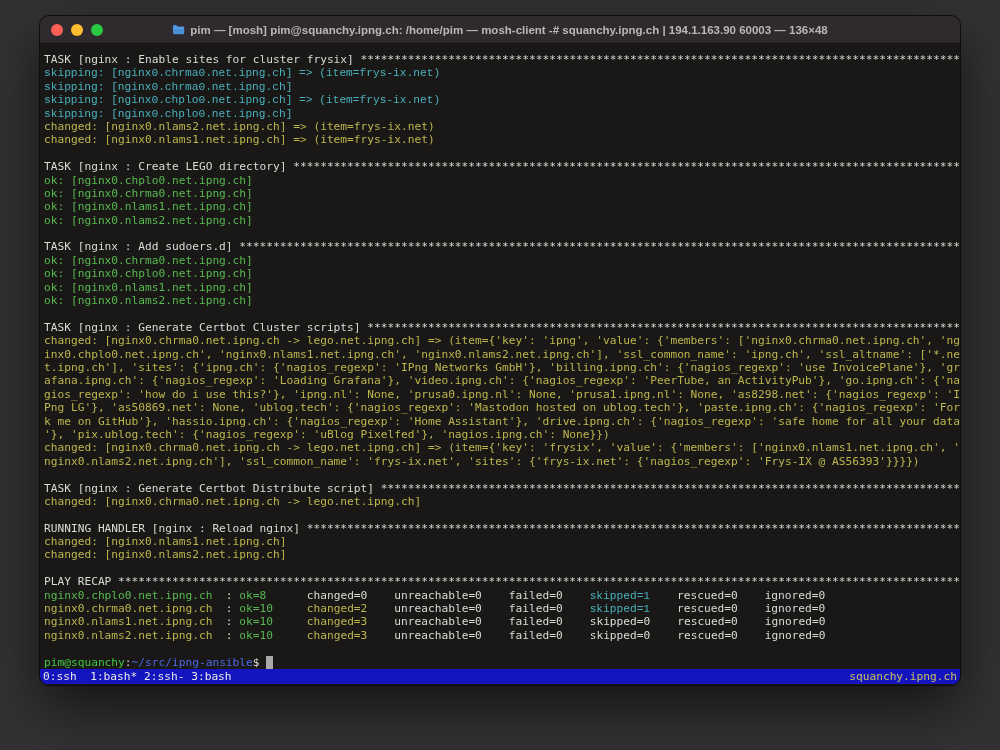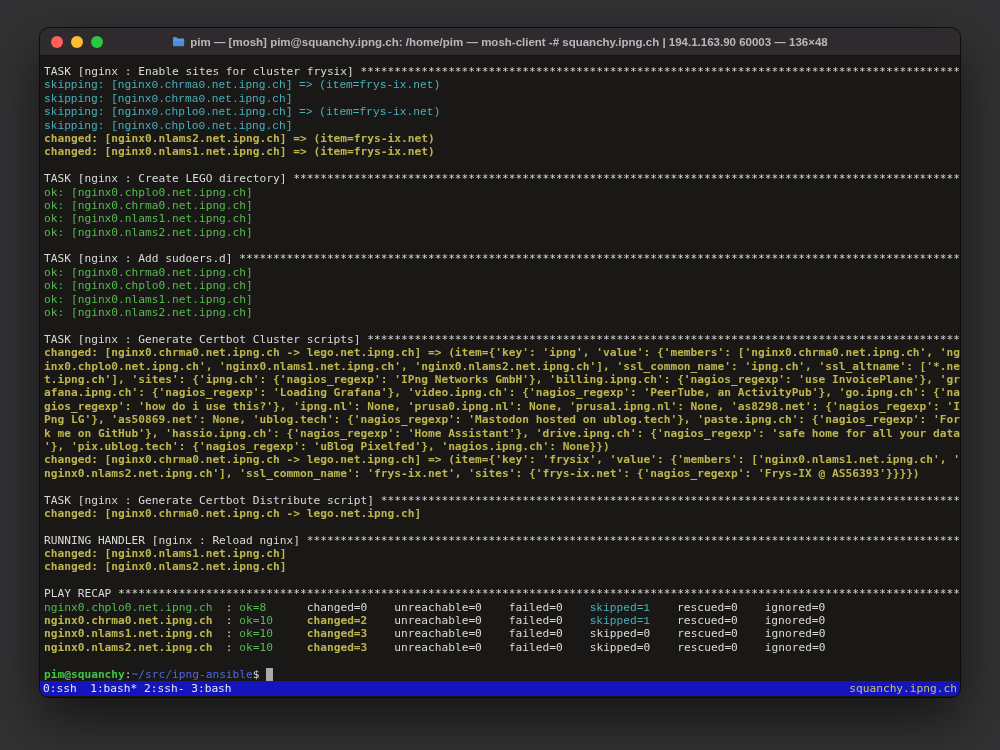--- a/index.html
+++ b/index.html
@@ -3,21 +3,21 @@
 <meta charset="utf-8">
 <style>
   html,body{margin:0;padding:0;}
   body{
     width:1000px;height:750px;
     background:#323234;
     font-family:"Liberation Sans",sans-serif;
     overflow:hidden;
   }
   .window{
-    position:absolute;left:40px;top:28px;width:920px;height:669px;
+    position:absolute;left:40px;top:16px;width:920px;height:669px;
     background:#191817;border-radius:9px;overflow:hidden;
     box-shadow:0 22px 55px rgba(0,0,0,.6),0 0 0 1px rgba(0,0,0,.65);
     display:flex;flex-direction:column;
   }
   .titlebar{
     flex:0 0 27px;height:27px;background:#2e2a2d;
     border-bottom:1px solid #141214;
     display:flex;align-items:center;position:relative;
   }
   .lights{position:absolute;left:11px;top:0;bottom:0;display:flex;align-items:center;gap:8px;}
@@ -34,22 +34,22 @@
     flex:1;display:flex;flex-direction:column;
     font-family:"DejaVu Sans Mono",monospace;
     font-size:11.2px;line-height:13.4px;color:#d9d7d4;
     padding:9px 0 16px 4px;box-sizing:border-box;
   }
   .output{flex:1;white-space:pre;overflow:hidden;}
   .tline{height:13.4px;}
   .c-w{color:#dcdad7;}
   .c-c{color:#49b2be;font-family:Liberation Mono, monospace;}
   .c-g{color:#57b94f;}
-  .c-y{color:#bdb64d;font-weight:bold;}
-  .c-pg{color:#41c644;font-weight:bold;}
+  .c-y{color:#bdb64d;}
+  .c-pg{color:#41c644;font-weight:normal;}
   .c-pb{color:#4d68e8;font-weight:normal;}
   .cursor{background:#a9a9a9;color:#a9a9a9;}
   .statusbar{
     flex:0 0 15px;height:15px;background:#1515bf;
     display:flex;justify-content:space-between;align-items:flex-start;
     white-space:pre;font-size:11.2px;line-height:15px;
     padding:0 3px;margin-left:-4px;
   }
   .statusbar .sleft{color:#e8e8e6;}
   .statusbar .sright{color:#c8c162;margin-left:20px;}

